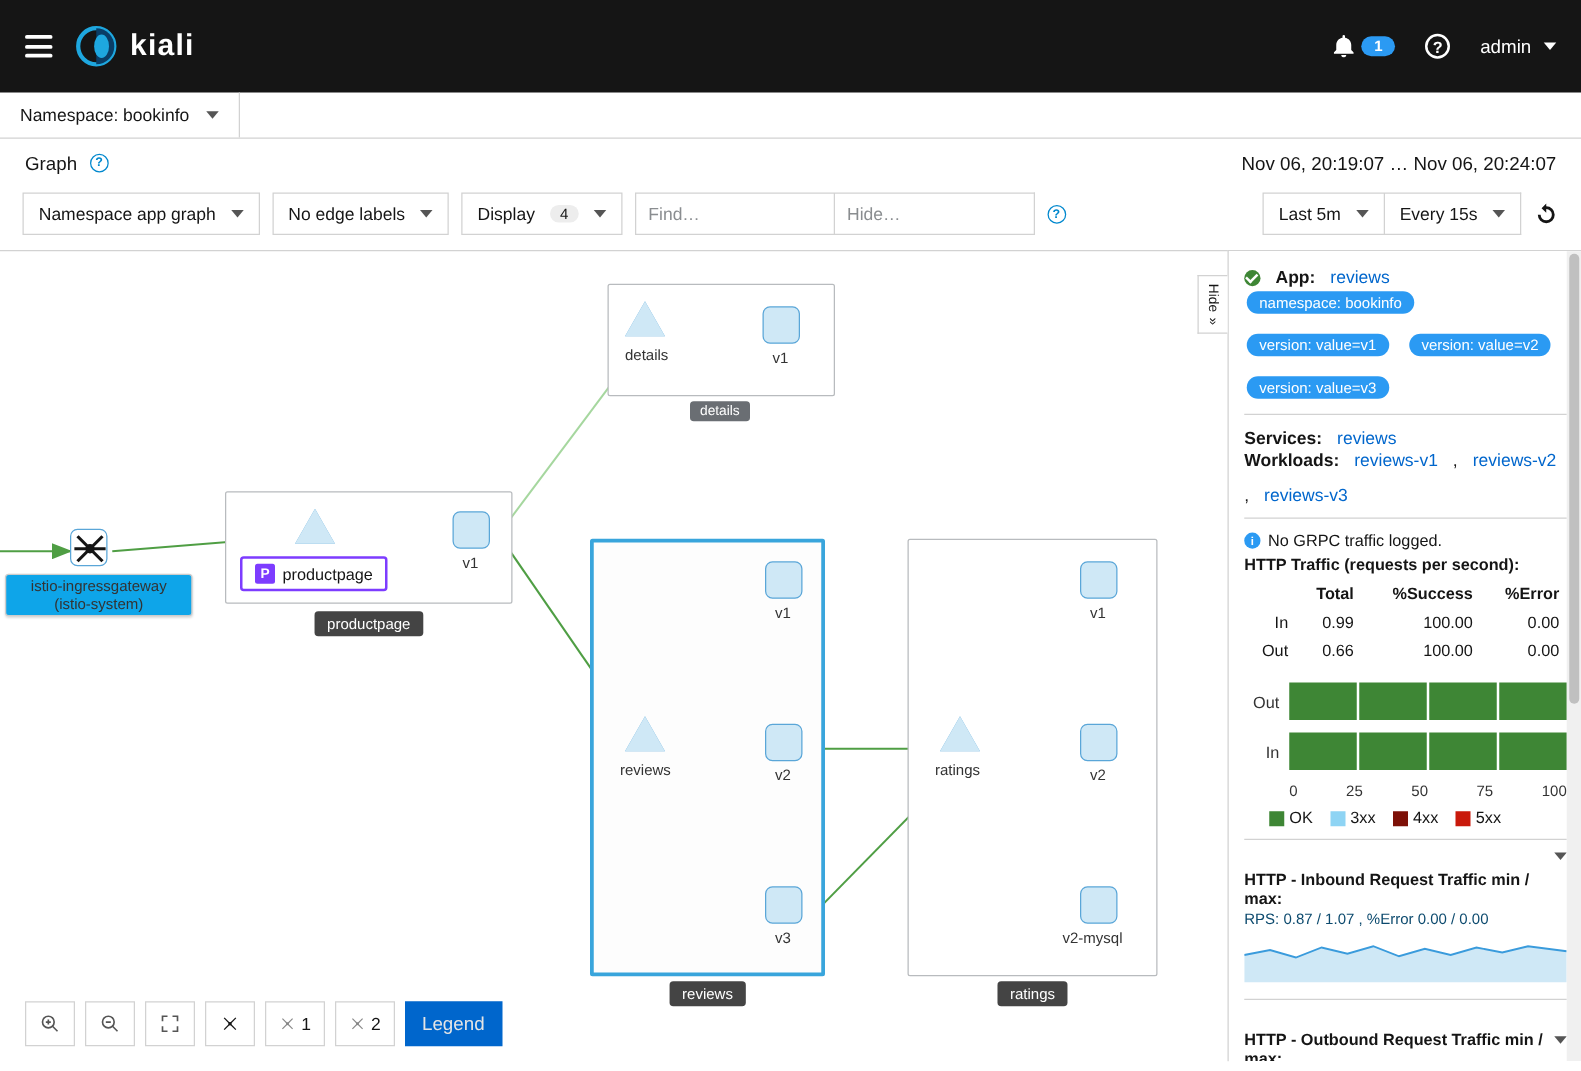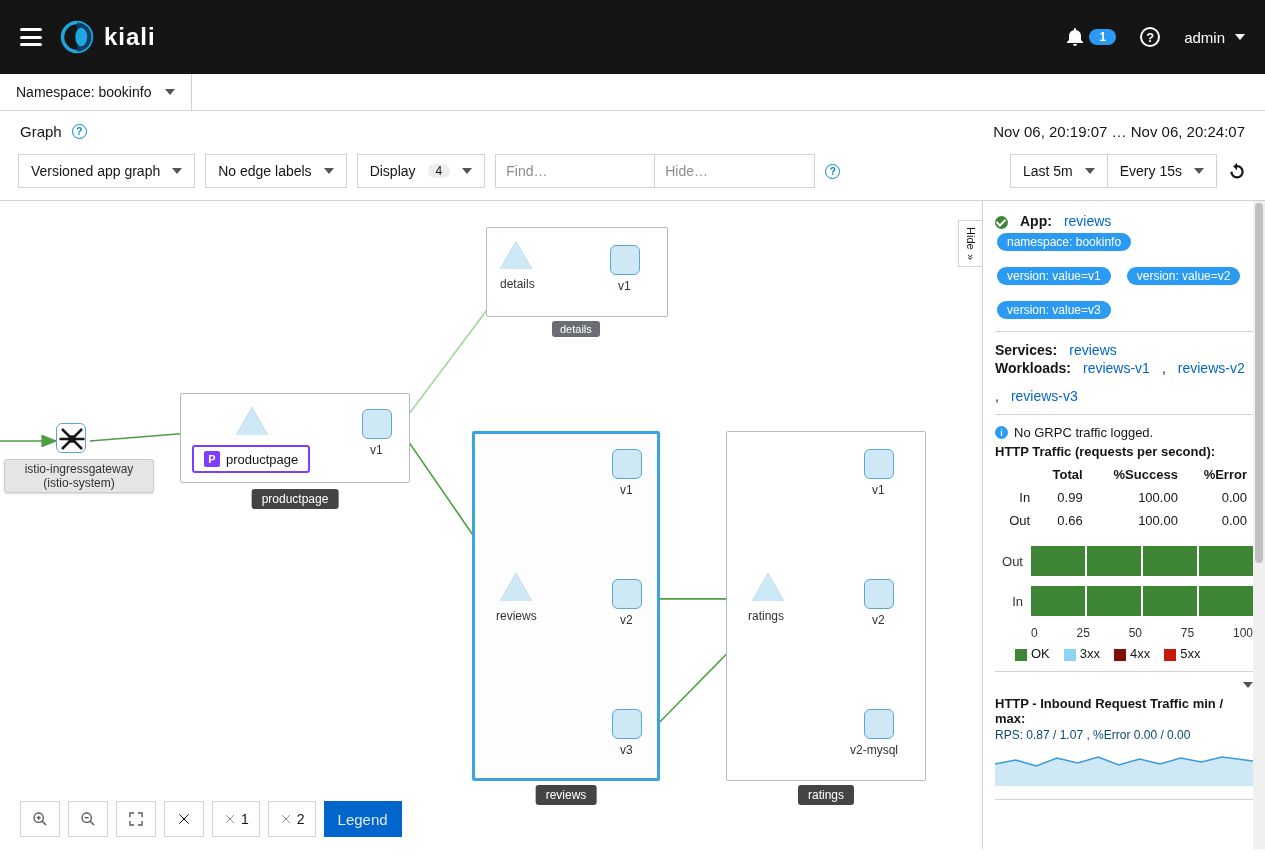--- a/index.html
+++ b/index.html
@@ -32,21 +32,21 @@
   .bell{position:relative;display:flex;align-items:center;gap:6px}
   .pill{background:#2b9af3;color:#fff;border-radius:10px;padding:1px 10px;font-size:12px;font-weight:600}
   .qmark{width:20px;height:20px;border:2px solid #fff;border-radius:50%;display:flex;align-items:center;justify-content:center;font-size:13px;font-weight:700}
   .user{display:flex;align-items:center;gap:10px;font-size:15px}
   .caret-down{width:0;height:0;border-left:5px solid transparent;border-right:5px solid transparent;border-top:6px solid #fff}
   
   .ns-bar{border-bottom:1px solid var(--border);padding:0;}
   .ns-select{display:inline-flex;align-items:center;gap:14px;padding:10px 16px;border-right:1px solid var(--border);cursor:pointer}
   
   .page-head{display:flex;align-items:center;justify-content:space-between;padding:12px 20px 6px}
-  .page-title{display:flex;align-items:center;gap:10px;font-size:15px}
+  .page-title{display:flex;align-items:flex-start;gap:10px;font-size:15px}
   .help-icon{width:15px;height:15px;border:1.5px solid var(--blue);border-radius:50%;display:inline-flex;align-items:center;justify-content:center;color:var(--blue);font-size:10px;font-weight:700}
   .time-range{color:#151515;font-size:15px}
   
   .toolbar{display:flex;align-items:center;gap:10px;padding:8px 18px 12px}
   .select{border:1px solid var(--border);padding:8px 12px;display:flex;align-items:center;gap:12px;background:#fff;cursor:pointer;font-size:14px;color:#151515}
   .select .count{background:#ededed;border-radius:10px;padding:0 8px;font-size:12px}
   .caret-down-dark{width:0;height:0;border-left:5px solid transparent;border-right:5px solid transparent;border-top:6px solid #555}
   .input{border:1px solid var(--border);padding:8px 10px;background:#fff;width:160px;font-size:14px;color:#333}
   .input::placeholder{color:#8a8d90}
   .refresh{width:20px;height:20px;display:flex;align-items:center;justify-content:center;cursor:pointer}
@@ -61,21 +61,21 @@
   
   .bottom-bar{position:absolute;left:20px;bottom:12px;display:flex;gap:8px;z-index:4}
   .icon-btn{border:1px solid var(--border);background:#fff;width:40px;height:36px;display:flex;align-items:center;justify-content:center;cursor:pointer}
   .icon-btn.with-text{width:auto;padding:0 10px;gap:4px;font-size:14px}
   .legend-btn{background:#0066cc;color:#e5e5e5;border:none;padding:0 14px;height:36px;cursor:pointer;font-size:15px}
   
   .gbox{position:absolute;border:1px solid #b8bbbe;background:#fff;border-radius:2px}
   .gbox.selected{border:3px solid #39a5dc;background:#fdfdfd}
   .gbox-label{position:absolute;left:50%;transform:translateX(-50%);background:#444;color:#fff;padding:3px 10px;border-radius:3px;font-size:12px;white-space:nowrap}
   .node-label{position:absolute;font-size:12px;color:#333;text-align:center;white-space:nowrap}
-  .node-label.box{border:1px solid #ccc;background:#e5e5e5;border-radius:3px;padding:2px 6px;box-shadow:0 1px 2px rgba(0,0,0,.15)}
+  .node-label.box{border:1px solid #ccc;background:#0ea5e9;border-radius:3px;padding:2px 6px;box-shadow:0 1px 2px rgba(0,0,0,.15)}
   .tri{width:0;height:0;border-left:16px solid transparent;border-right:16px solid transparent;border-bottom:28px solid var(--node-fill);position:absolute;filter:drop-shadow(0 0 0.5px var(--node-stroke))}
   .tri::after{content:"";position:absolute;left:-16px;top:0;width:0;height:0;border-left:16px solid transparent;border-right:16px solid transparent;border-bottom:28px solid transparent}
   .sq{width:30px;height:30px;background:var(--node-fill);border:1.5px solid var(--node-stroke);border-radius:6px;position:absolute}
   .sq.hub{background:#fff}
   .pp-pill{position:absolute;border:2px solid #7d3cff;background:#fff;border-radius:3px;padding:4px 10px;display:flex;align-items:center;gap:6px;font-size:13px}
   .pp-pill .pi{background:#7d3cff;color:#fff;width:16px;height:16px;display:flex;align-items:center;justify-content:center;border-radius:2px;font-size:11px;font-weight:700}
   svg.edges{position:absolute;inset:0;width:100%;height:100%;pointer-events:none}
   .edge{stroke:#4f9e44;stroke-width:1.6;fill:none}
   .edge.light{stroke:#a6d79f}
   .arrow{fill:#4f9e44}
@@ -151,21 +151,21 @@
 <div class="page-head">
   <div class="page-title">
     <span>Graph</span>
     <span class="help-icon">?</span>
   </div>
   <div class="time-range">Nov 06, 20:19:07 … Nov 06, 20:24:07</div>
 </div>
 
 <div class="toolbar">
   <div class="select">
-    <span>Versioned app graph</span>
+    <span>Namespace app graph</span>
     <span class="caret-down-dark"></span>
   </div>
   <div class="select">
     <span>No edge labels</span>
     <span class="caret-down-dark"></span>
   </div>
   <div class="select">
     <span>Display</span>
     <span class="count">4</span>
     <span class="caret-down-dark"></span>
@@ -449,18 +449,22 @@
       <div class="sp-subhead" style="flex:1">HTTP - Inbound Request Traffic min / max:</div>
       <span class="caret-down-dark"></span>
     </div>
     <div class="sp-sub">RPS: 0.87 / 1.07 , %Error 0.00 / 0.00</div>
     <svg class="spark" viewBox="0 0 250 40" preserveAspectRatio="none">
       <path d="M0 18 L20 14 L40 20 L60 12 L80 17 L100 11 L120 19 L140 13 L160 18 L180 12 L200 16 L220 11 L250 15 L250 40 L0 40 Z" fill="#cfe8f6"></path>
       <path d="M0 18 L20 14 L40 20 L60 12 L80 17 L100 11 L120 19 L140 13 L160 18 L180 12 L200 16 L220 11 L250 15" fill="none" stroke="#3a9bdc" stroke-width="1.5"></path>
     </svg>
 
     <hr class="sp-hr">
+    <div style="display:flex;align-items:center;gap:6px">
+      <div class="sp-subhead" style="flex:1">HTTP - Outbound Request Traffic min / max:</div>
+      <span class="caret-down-dark"></span>
+    </div>
 
     <div class="side-scroll">
         <div class="thumb"></div>
       </div>
   </div>
 </div>
 
 </body></html>

